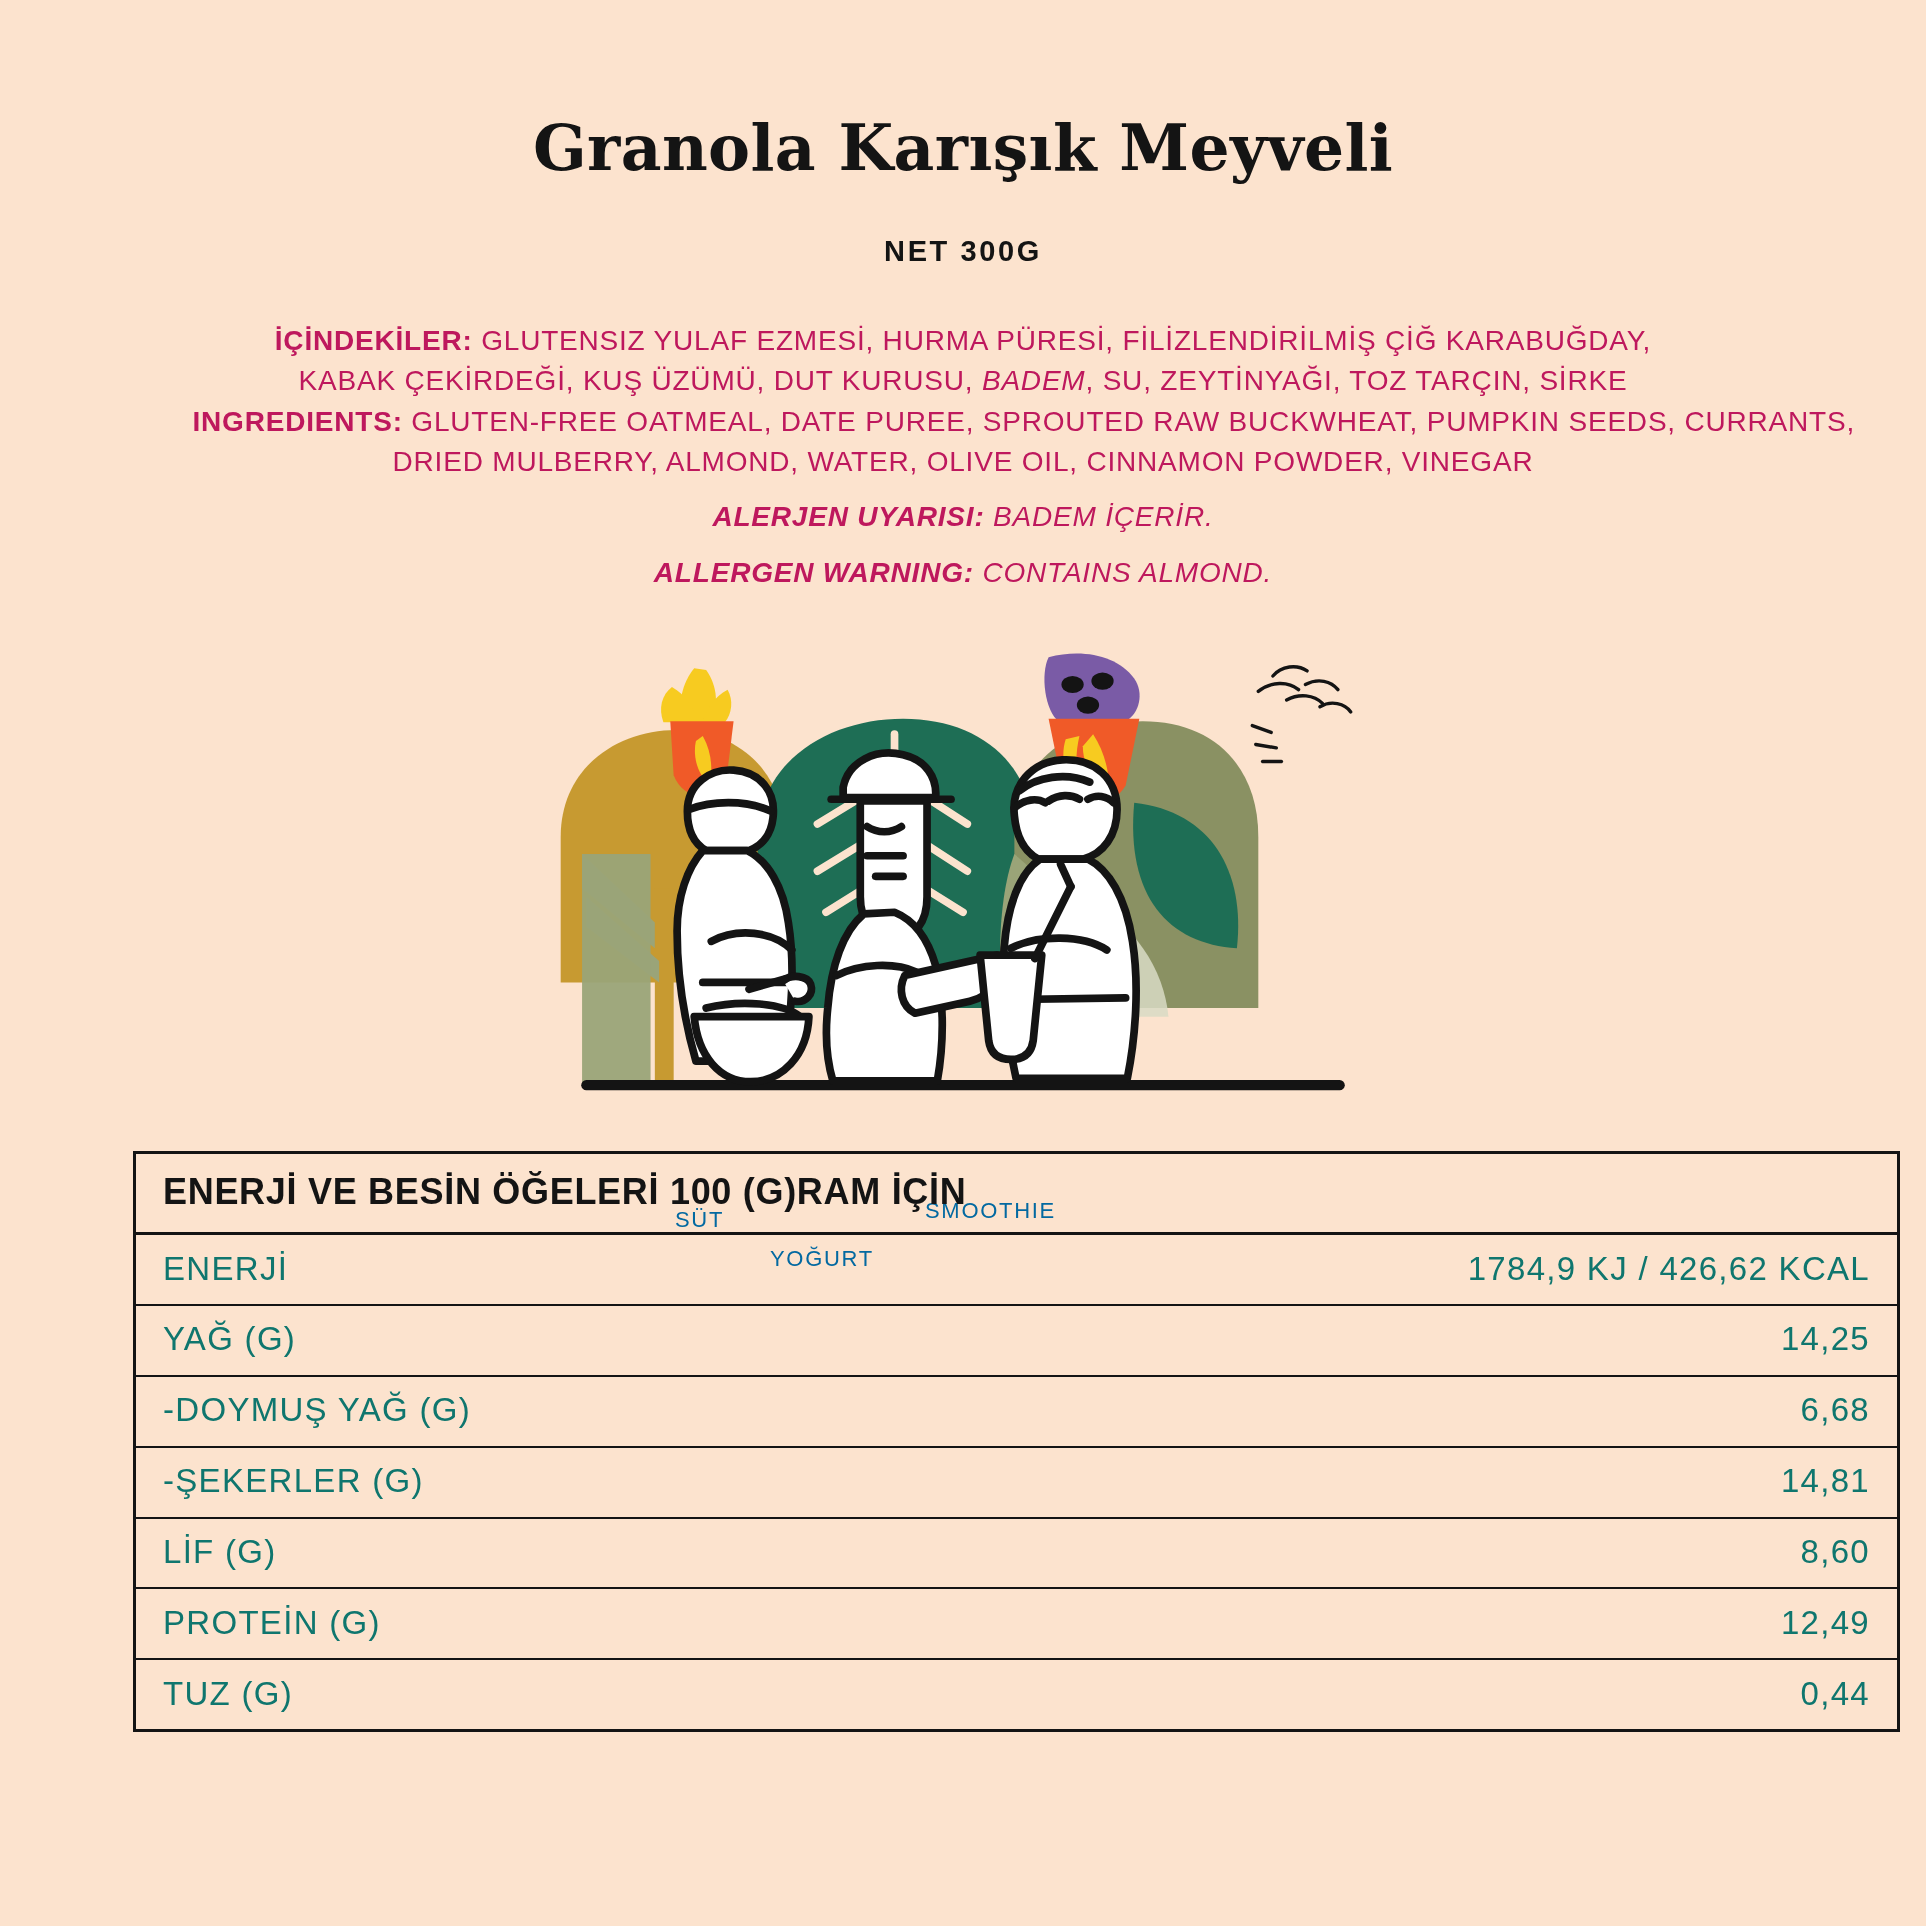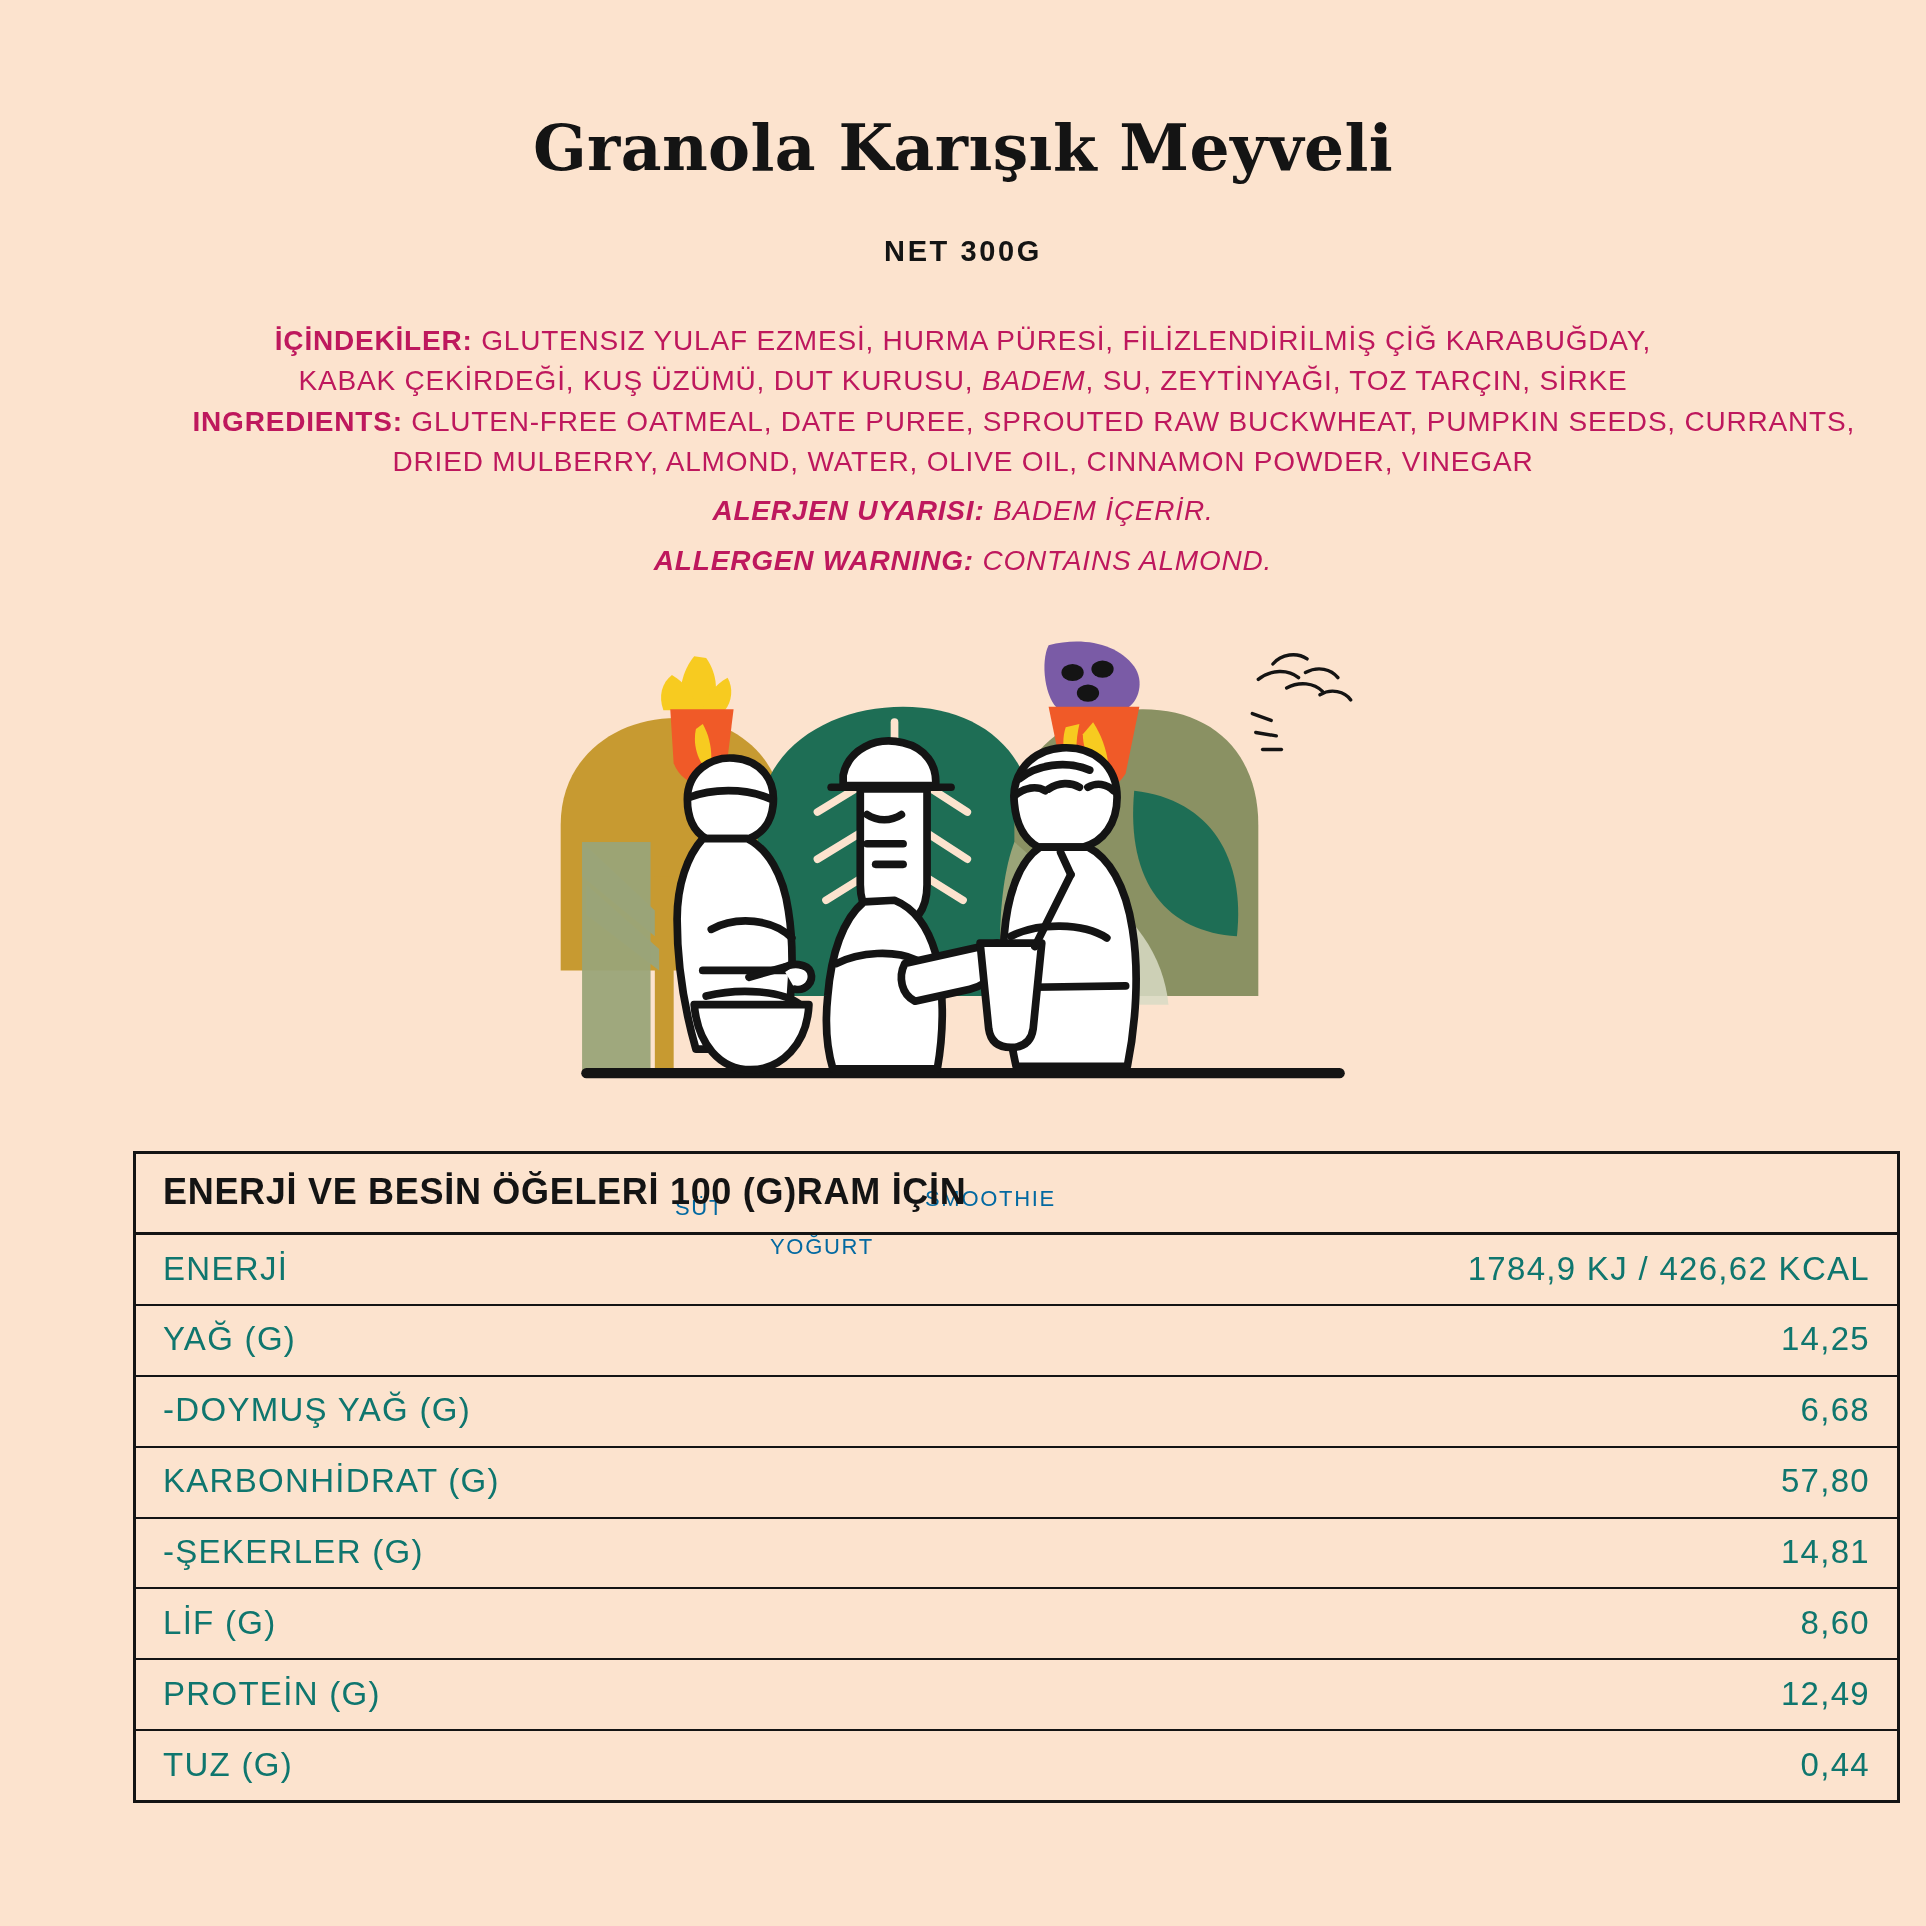--- a/index.html
+++ b/index.html
@@ -54,21 +54,21 @@
   .ingredients .lbl {
     font-weight: 700;
   }
   .ingredients .ital {
     font-style: italic;
   }
   .ingredients .row {
     white-space: nowrap;
   }
   .allergen {
-    margin-top: 9px;
+    margin-top: 15px;
     font-style: italic;
   }
   .allergen .lbl {
     font-weight: 700;
     font-style: italic;
   }
 
   
   .illustration {
     position: relative;
@@ -289,24 +289,20 @@
     </div>
     <div class="trow">
       <span class="label">YAĞ (G)</span>
       <span class="value">14,25</span>
     </div>
     <div class="trow">
       <span class="label">-DOYMUŞ YAĞ (G)</span>
       <span class="value">6,68</span>
     </div>
     <div class="trow">
-      <span class="label">KARBONHİDRAT (G)</span>
-      <span class="value">57,80</span>
-    </div>
-    <div class="trow">
       <span class="label">-ŞEKERLER (G)</span>
       <span class="value">14,81</span>
     </div>
     <div class="trow">
       <span class="label">LİF (G)</span>
       <span class="value">8,60</span>
     </div>
     <div class="trow">
       <span class="label">PROTEİN (G)</span>
       <span class="value">12,49</span>

